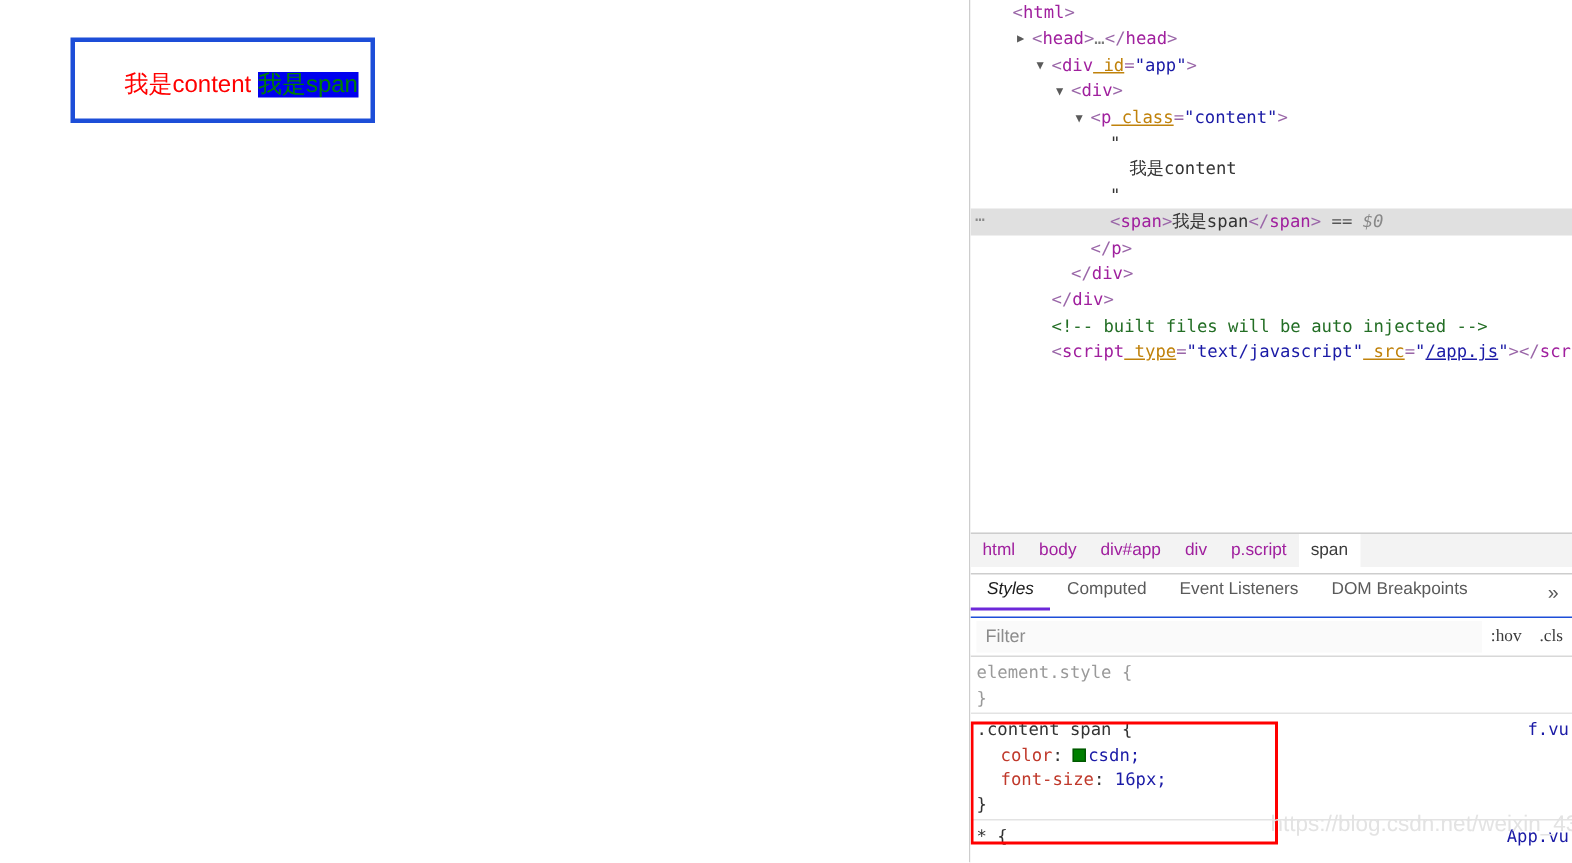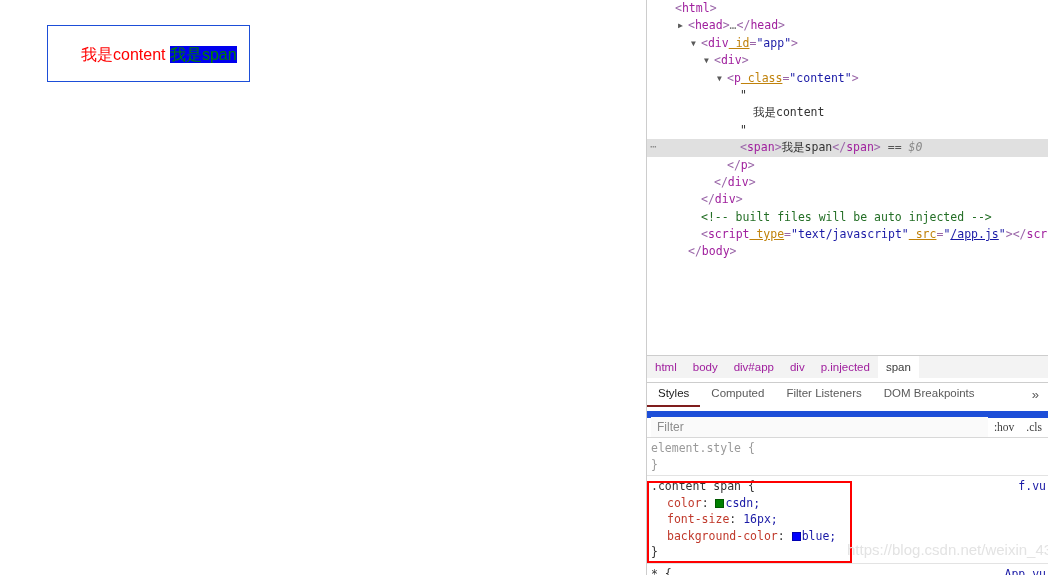--- a/index.html
+++ b/index.html
@@ -22,21 +22,21 @@
     width: 646px; height: 575px;
     background: #ffffff;
     overflow: hidden;
   }
   #content-box {
     position: absolute;
     left: 47px;
     top: 25px;
     width: 203px;
     height: 57px;
-    border: 1px solid #1d4ed8;
+    border: 3px solid #1d4ed8;
     box-sizing: border-box;
   }
   #content-para {
     margin: 0;
     position: absolute;
     left: 33px;
     top: 18px;
     font-size: 16px;
     line-height: 22px;
     color: #ff0000;
@@ -163,36 +163,37 @@
   .tab {
     padding: 0 11px;
     height: 23px;
     line-height: 23px;
     color: #5a5a5a;
     cursor: default;
     position: relative;
   }
   .tab.active {
     color: #1a1a1a;
-    border-bottom: 2px solid #7f1d1d;
+    border-bottom: 2px solid #6d28d9;
+    font-style: italic;
   }
   #tab-overflow {
     margin-left: auto;
     padding: 0 9px;
     color: #5a5a5a;
     font-size: 13px;
     cursor: pointer;
   }
 
   
   #filterbar {
     position: absolute;
     left: 0; top: 411px;
     width: 401px; height: 25px;
-    border-top: 7px solid #1d4ed8;
+    border-top: 1px solid #1d4ed8;
     display: flex;
     align-items: center;
     box-sizing: border-box;
     background: #ffffff;
   }
   #filter-input {
     flex: 1;
     height: 19px;
     margin: 0 0 0 4px;
     border: none;
@@ -291,37 +292,36 @@
       <div class="node-row"><span class="ind5"><span class="tri">▼</span><span class="punct">&lt;</span><span class="tag">p</span><span class="attr"> class</span><span class="punct">=</span><span class="attrval">"content"</span><span class="punct">&gt;</span></span></div>
       <div class="node-row"><span class="ind6"><span class="tri blank">&nbsp;</span><span class="txt">"</span></span></div>
       <div class="node-row"><span class="ind7"><span class="tri blank">&nbsp;</span><span class="txt">我是content</span></span></div>
       <div class="node-row"><span class="ind6"><span class="tri blank">&nbsp;</span><span class="txt">"</span></span></div>
       <div class="node-row selected"><span class="dots">⋯</span><span class="ind6"><span class="tri blank">&nbsp;</span><span class="punct">&lt;</span><span class="tag">span</span><span class="punct">&gt;</span><span class="txt">我是span</span><span class="punct">&lt;/</span><span class="tag">span</span><span class="punct">&gt;</span><span class="eqeq">  == </span><span class="dollar">$0</span></span></div>
       <div class="node-row"><span class="ind5"><span class="tri blank">&nbsp;</span><span class="punct">&lt;/</span><span class="tag">p</span><span class="punct">&gt;</span></span></div>
       <div class="node-row"><span class="ind4"><span class="tri blank">&nbsp;</span><span class="punct">&lt;/</span><span class="tag">div</span><span class="punct">&gt;</span></span></div>
       <div class="node-row"><span class="ind3"><span class="tri blank">&nbsp;</span><span class="punct">&lt;/</span><span class="tag">div</span><span class="punct">&gt;</span></span></div>
       <div class="node-row"><span class="ind3"><span class="tri blank">&nbsp;</span><span class="comment">&lt;!-- built files will be auto injected --&gt;</span></span></div>
       <div class="node-row"><span class="ind3"><span class="tri blank">&nbsp;</span><span class="punct">&lt;</span><span class="tag">script</span><span class="attr"> type</span><span class="punct">=</span><span class="attrval">"text/javascript"</span><span class="attr"> src</span><span class="punct">=</span><span class="attrval">"</span><span class="link">/app.js</span><span class="attrval">"</span><span class="punct">&gt;&lt;/</span><span class="tag">scr</span></span></div>
-      <div class="node-row"><span class="ind2"><span class="tri blank">&nbsp;</span><span class="punct">&lt;/</span><span class="tag">body</span><span class="punct">&gt;</span></span></div>
     </div>
 
   <div id="breadcrumb">
       <div class="crumb">html</div>
       <div class="crumb">body</div>
       <div class="crumb">div#app</div>
       <div class="crumb">div</div>
-      <div class="crumb">p.injected</div>
+      <div class="crumb">p.script</div>
       <div class="crumb active">span</div>
     </div>
 
   <div id="tabbar">
     <div id="tabs-host" style="display:flex;">
         <div class="tab active">Styles</div>
         <div class="tab">Computed</div>
-        <div class="tab">Filter Listeners</div>
+        <div class="tab">Event Listeners</div>
         <div class="tab">DOM Breakpoints</div>
       </div>
     <div id="tab-overflow">»</div>
   </div>
 
   <div id="filterbar">
     <input id="filter-input" type="text" placeholder="Filter" style="">
     <span class="filter-btn">:hov</span>
     <span class="filter-btn">.cls</span>
   </div>
@@ -338,21 +338,20 @@
     </div>
 
     <div class="rule-block rule-sep">
       <div>
         <span class="selector">.content span</span><span class="selector"> </span><span class="selector">{</span>
         <span class="src-link">f.vu</span>
       </div>
       <div id="decl-host">
           <div class="prop-line"><span class="prop">color</span><span>: </span><span class="swatch" style="background: rgb(0, 128, 0);"></span><span class="val">csdn;</span></div>
           <div class="prop-line"><span class="prop">font-size</span><span>: </span><span class="val">16px;</span></div>
-          <div class="prop-line"><span class="prop">background-color</span><span>: </span><span class="swatch" style="background: rgb(0, 0, 255);"></span><span class="val">blue;</span></div>
         </div>
       <div>
         <span class="selector">}</span>
       </div>
     </div>
 
     <div class="rule-block">
       <span class="selector">* {</span>
       <span class="src-link">App.vu</span>
     </div>

